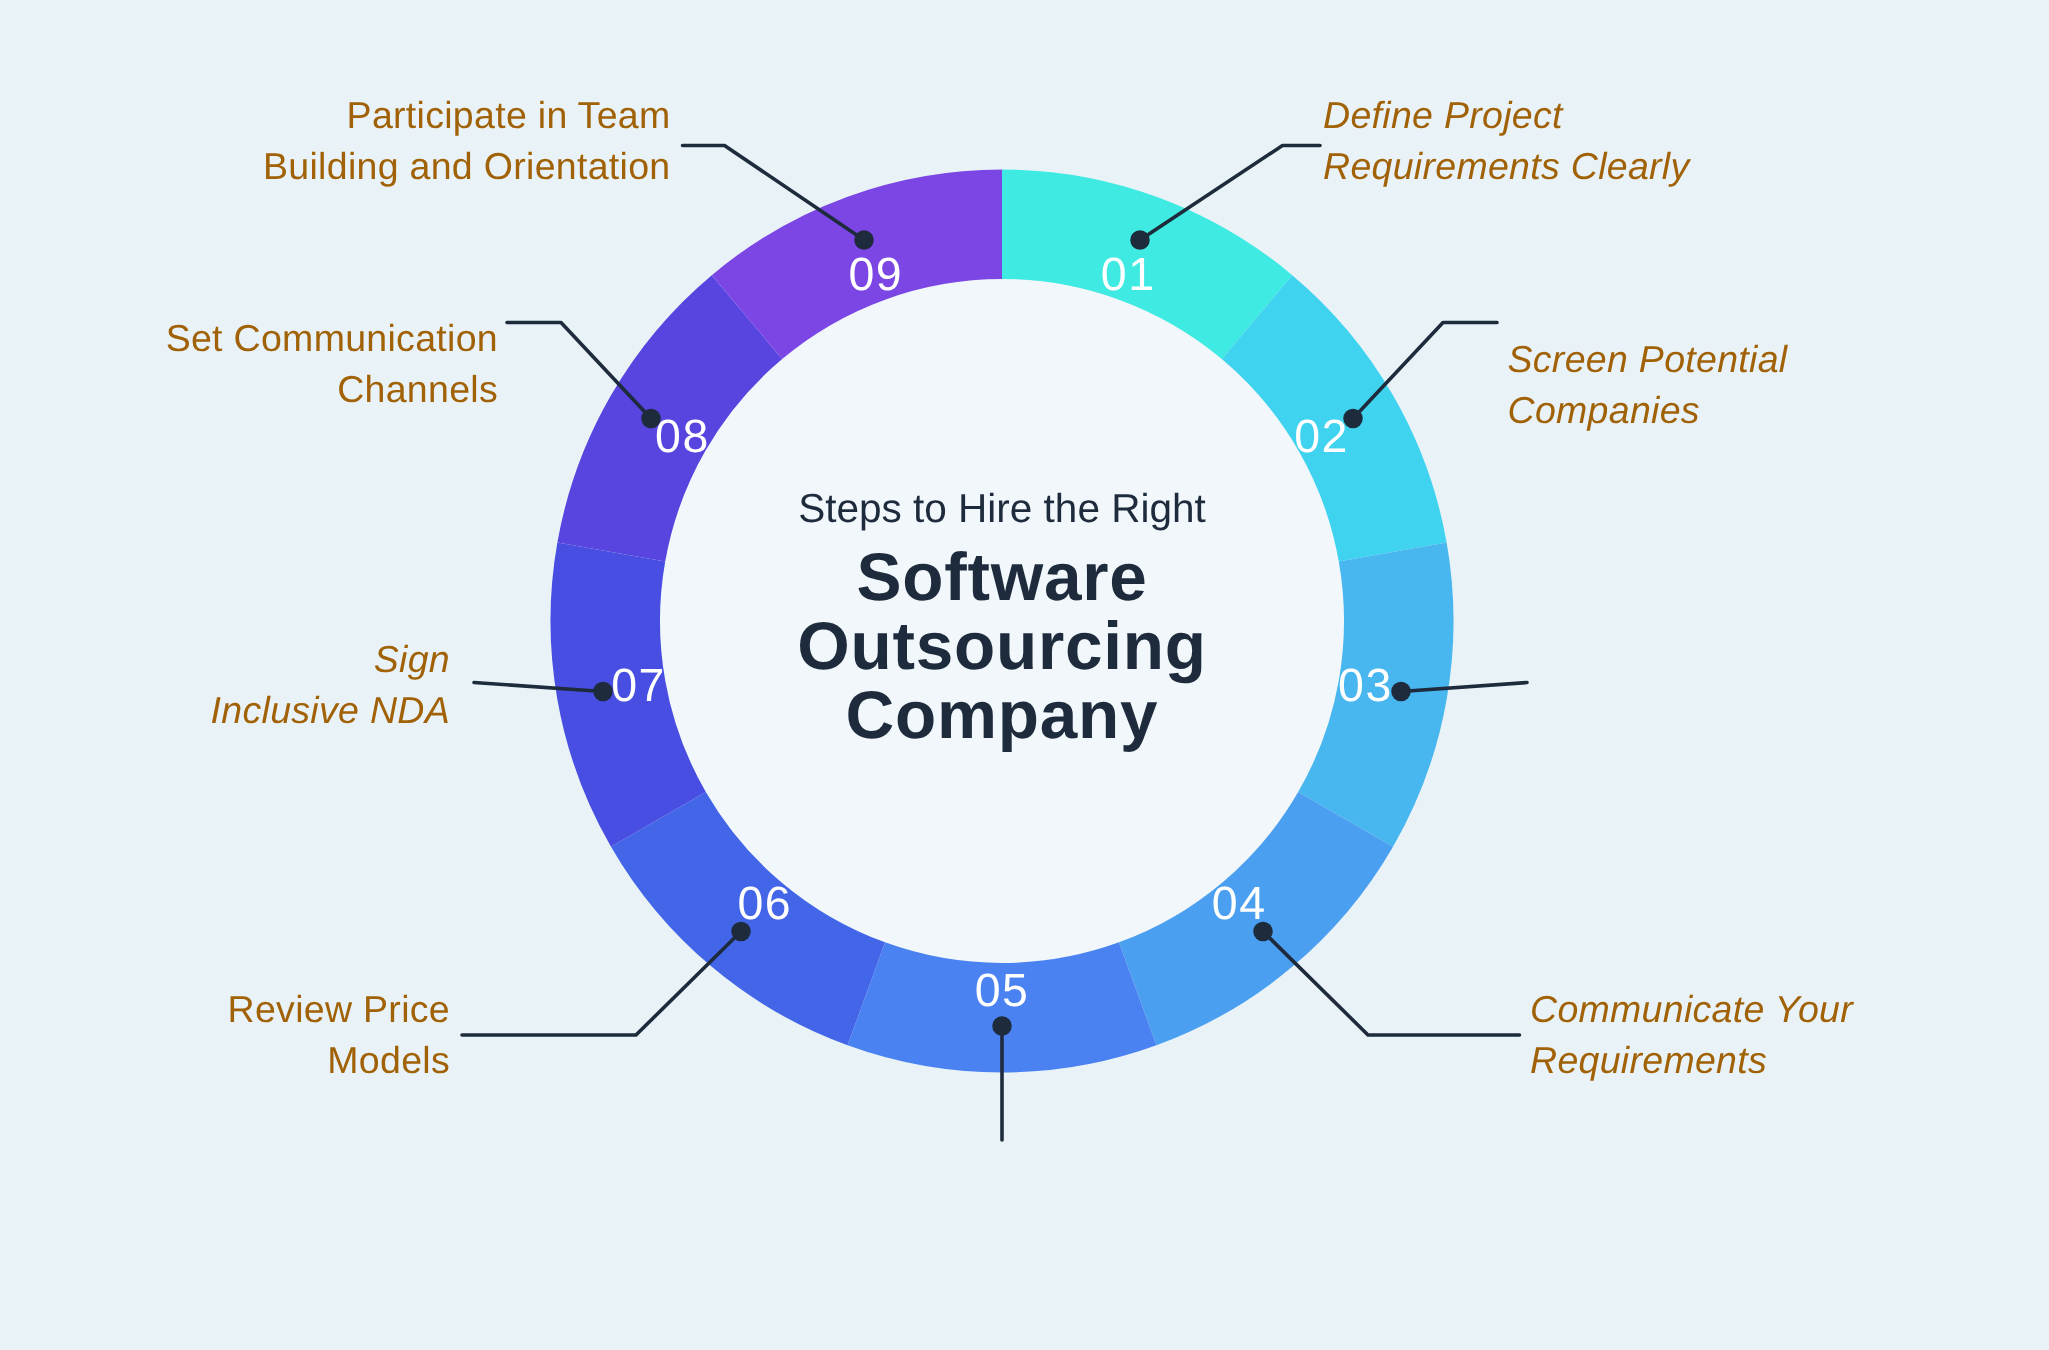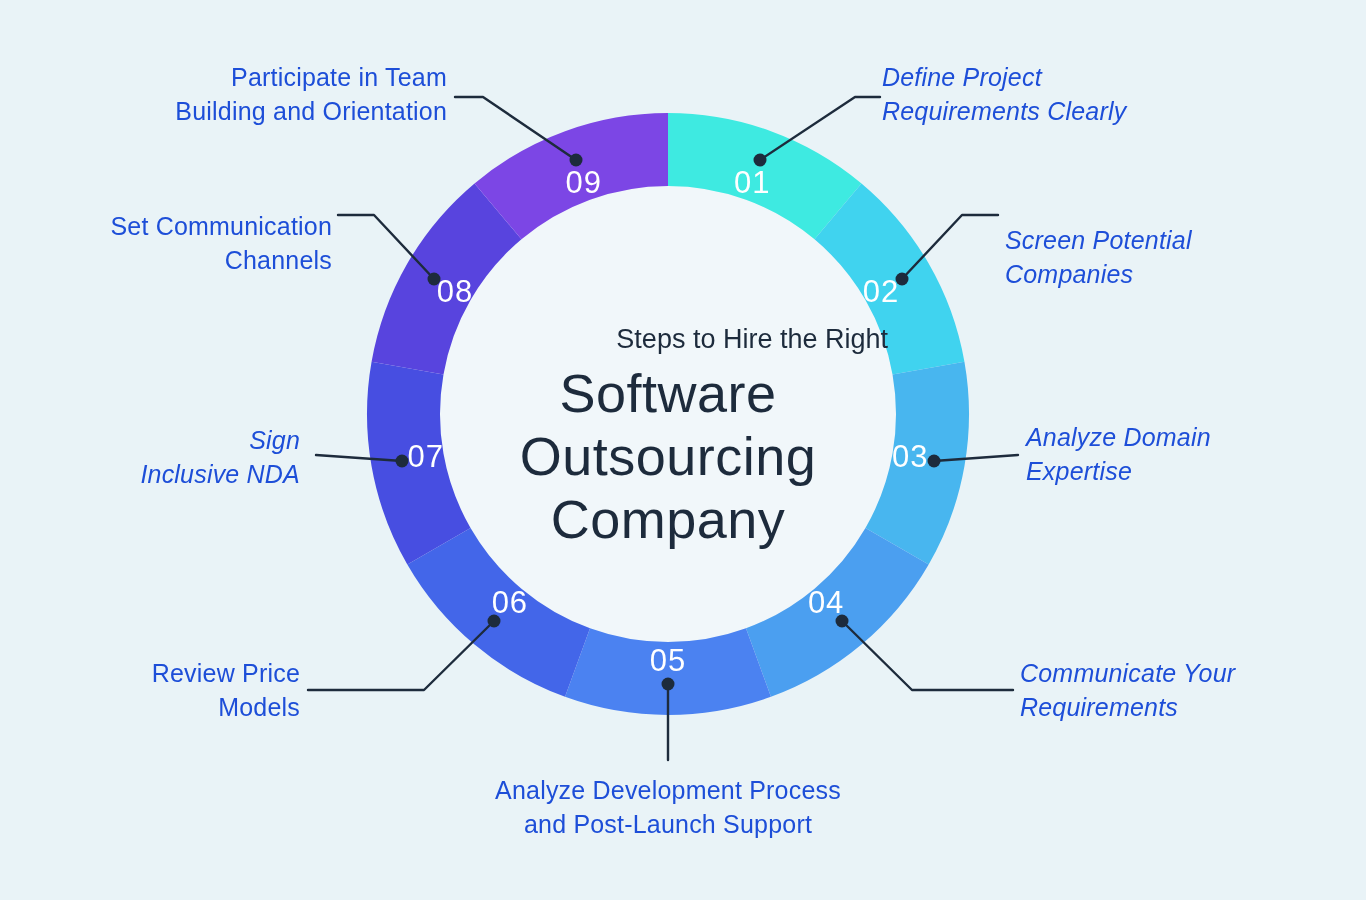--- a/index.html
+++ b/index.html
@@ -11,21 +11,21 @@
   }
   .canvas{
     position:relative;width:1366px;height:900px;
   }
   svg.donut{position:absolute;left:0;top:0;}
   .seg-label{
     position:absolute;
     font-size:25px;
     line-height:34px;
     font-weight:500;
-    color:#1d4ed8;
+    color:#a16207;
     white-space:pre-line;
     letter-spacing:0.2px;
   }
   .align-left{text-align:left;font-style:italic;}
   .align-right{text-align:right;}
   .align-center{text-align:center;}
   
   .lbl-0{left:882px;top:60px;}
   .lbl-1{left:1005px;top:188px;margin-top:35px;}
   .lbl-2{left:1026px;top:420px;}
@@ -39,26 +39,25 @@
     position:absolute;
     left:448px;top:322px;width:440px;
     text-align:center;
     color:#1D2B3C;
   }
   .center-sub{
     font-size:27px;
     font-weight:500;
     line-height:34px;
     margin-bottom:6px;
-    text-align:right;
   }
   .center-main{
-    font-size:54px;
-    font-weight:400;
-    line-height:63px;
+    font-size:45px;
+    font-weight:700;
+    line-height:46px;
     white-space:pre-line;
     letter-spacing:0.5px;
   }
 </style>
 </head>
 <body>
 
 <div class="canvas">
 
   <svg class="donut" id="donut-svg" width="1366" height="900" viewBox="0 0 1366 900">
@@ -105,26 +104,22 @@
     <div class="center-sub">Steps to Hire the Right</div>
     <div class="center-main">Software
 Outsourcing
 Company</div>
   </div>
 
   <div class="seg-label lbl-0 align-left">Define Project
 Requirements Clearly</div>
   <div class="seg-label lbl-1 align-left">Screen Potential
 Companies</div>
-  <div class="seg-label lbl-2 align-left">Analyze Domain
-Expertise</div>
   <div class="seg-label lbl-3 align-left">Communicate Your
 Requirements</div>
-  <div class="seg-label lbl-4 align-center">Analyze Development Process
-and Post-Launch Support</div>
   <div class="seg-label lbl-5 align-right">Review Price
 Models</div>
   <div class="seg-label lbl-6 align-right">Sign
 Inclusive NDA</div>
   <div class="seg-label lbl-7 align-right">Set Communication
 Channels</div>
   <div class="seg-label lbl-8 align-right">Participate in Team
 Building and Orientation</div>
 
 </div>

